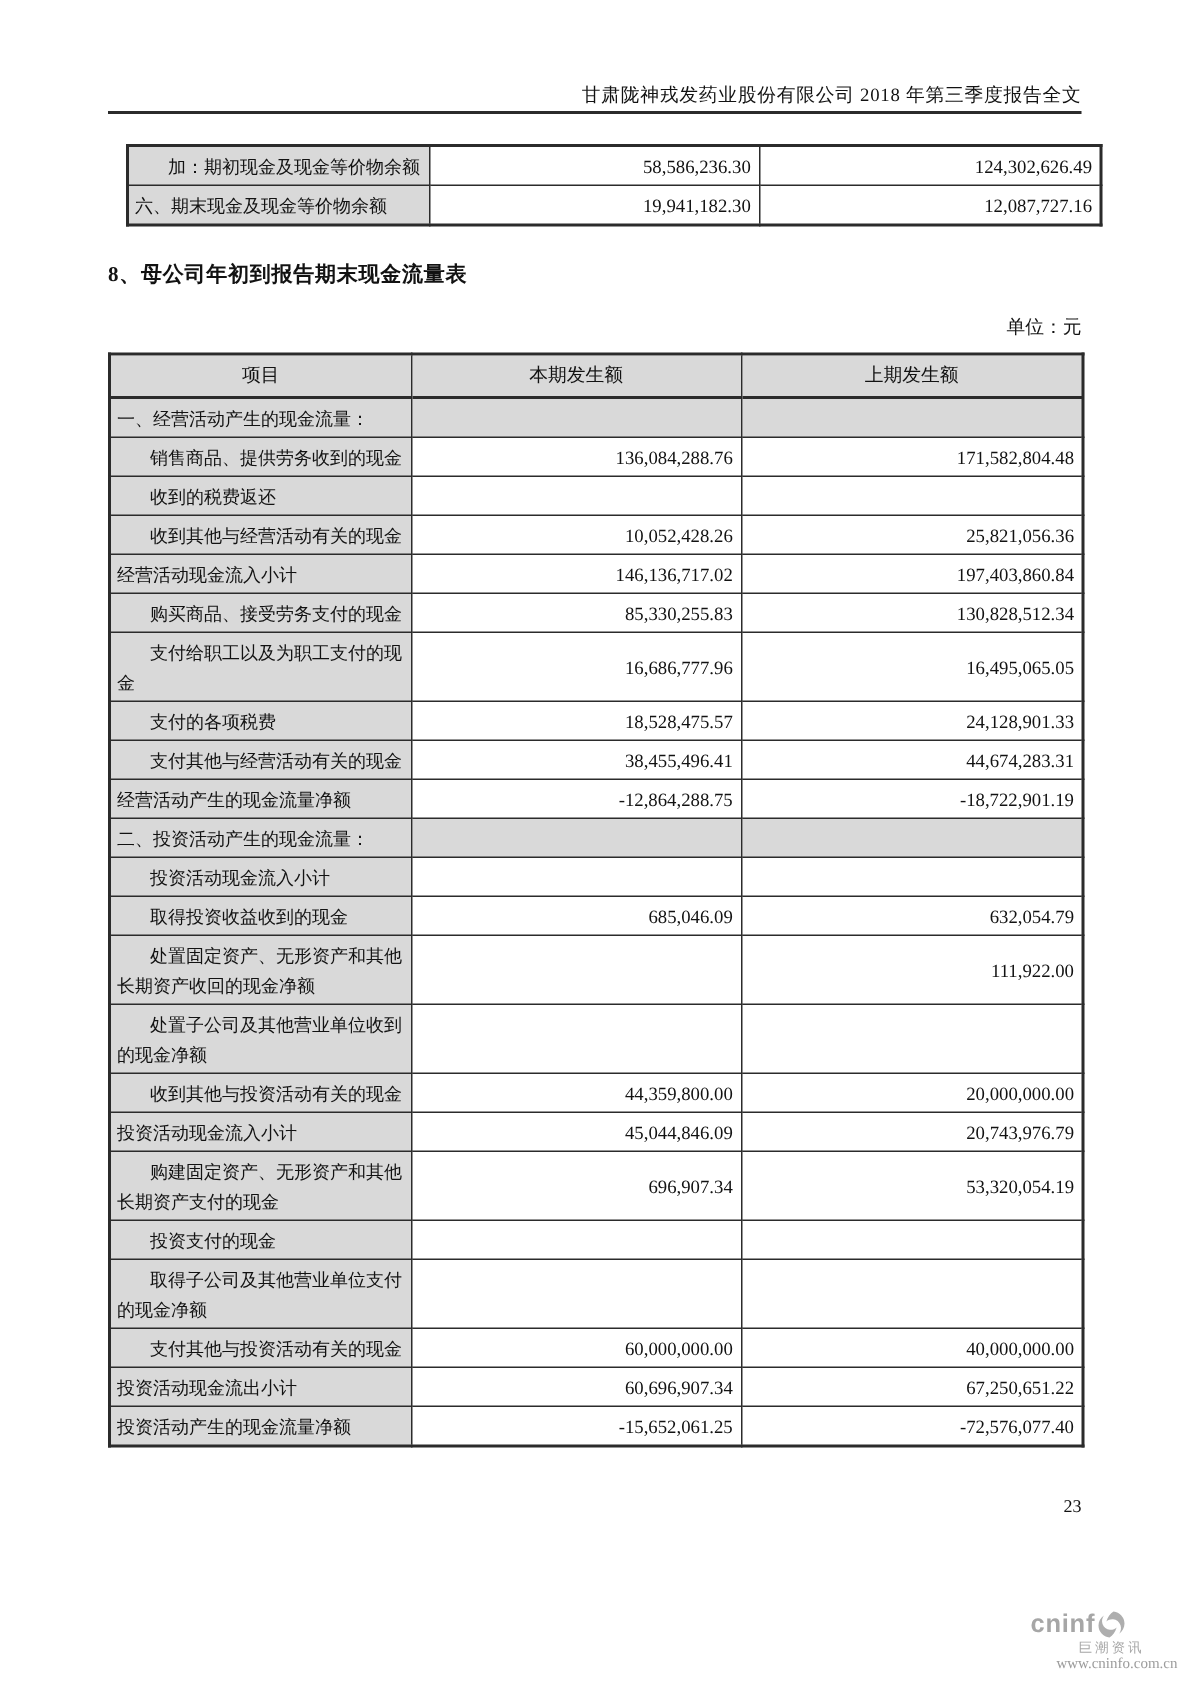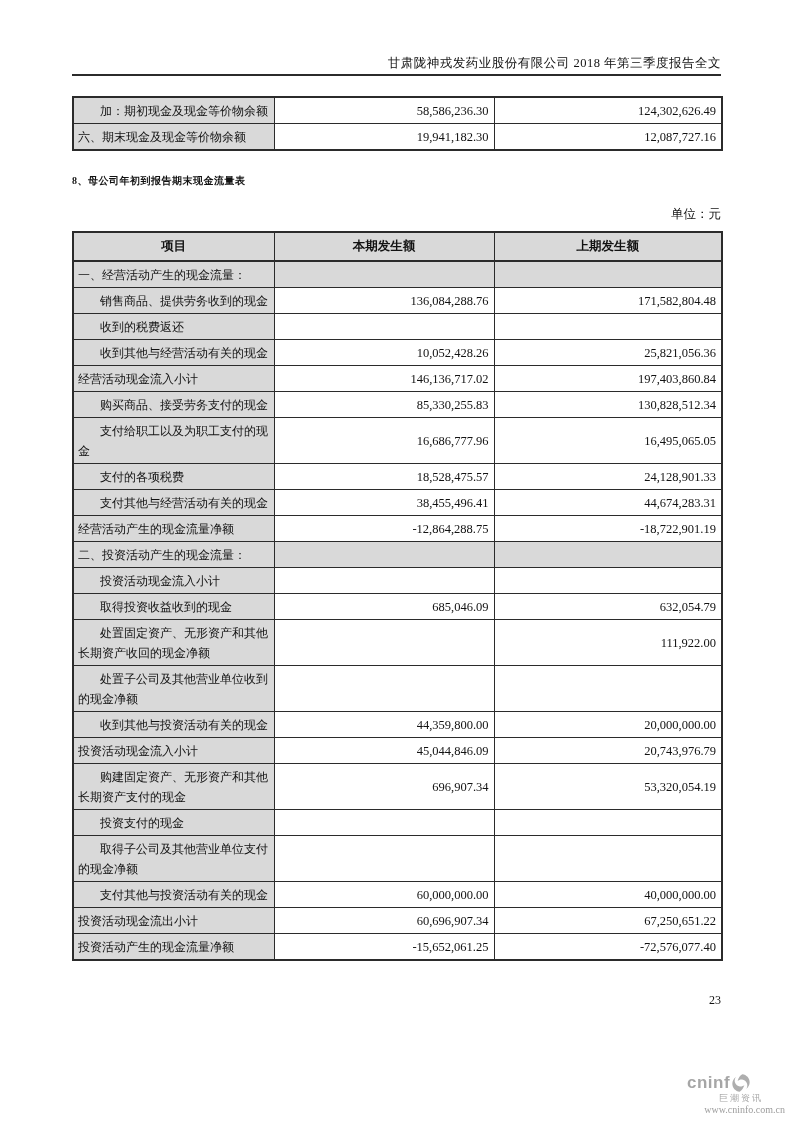--- a/index.html
+++ b/index.html
@@ -44,31 +44,31 @@
     background:#ffffff;
     font-size:12.5px;
     line-height:20px;
     text-align:right;
     padding:2.5px 5px 2.5px 2px;
     white-space:nowrap;
   }
   tr.row-category .c-num { background:#d9d9d9; }
   table.fin-table thead th {
     background:#d9d9d9;
-    font-weight:bold;
+    font-weight:normal;
     font-size:12.5px;
     text-align:center;
     height:27px;
     padding:0 2px;
     border-bottom:2px solid #2b2b2b;
   }
-  .summary { margin-top:20px; }
+  .summary { margin-top:20px;margin-left:12px; }
   .section-heading {
     margin:23px 0 0 0;
-    font-size:10px;
+    font-size:14px;
     font-weight:bold;
     letter-spacing:0.5px;
   }
   .unit-label {
     margin-top:18px;
     text-align:right;
     font-size:12.5px;
   }
   .main { margin-top:8px; }
   .page-number {

